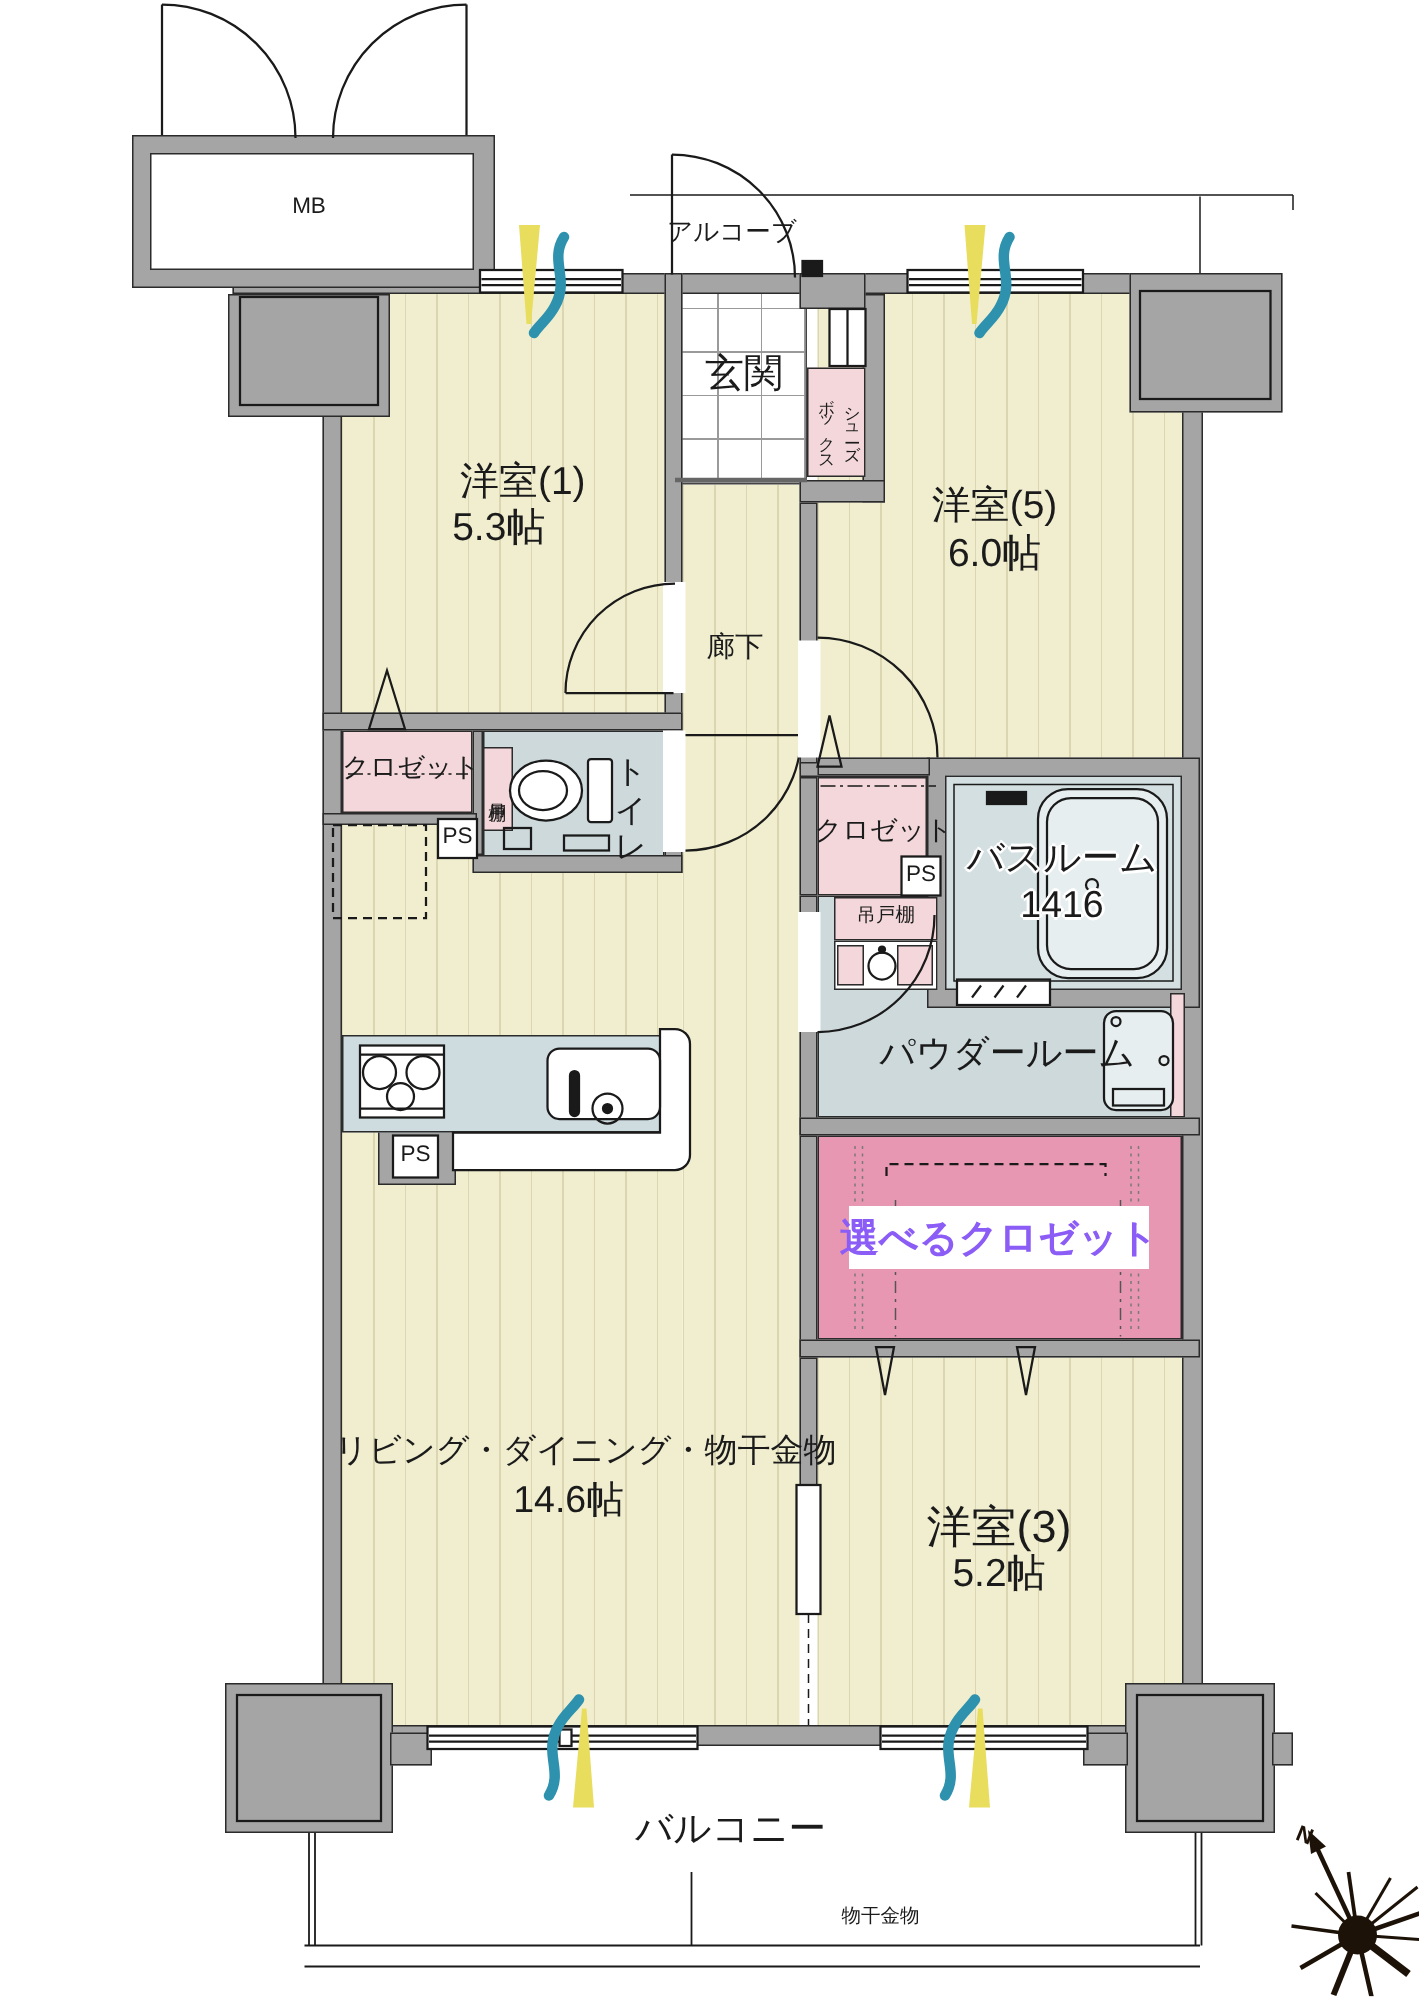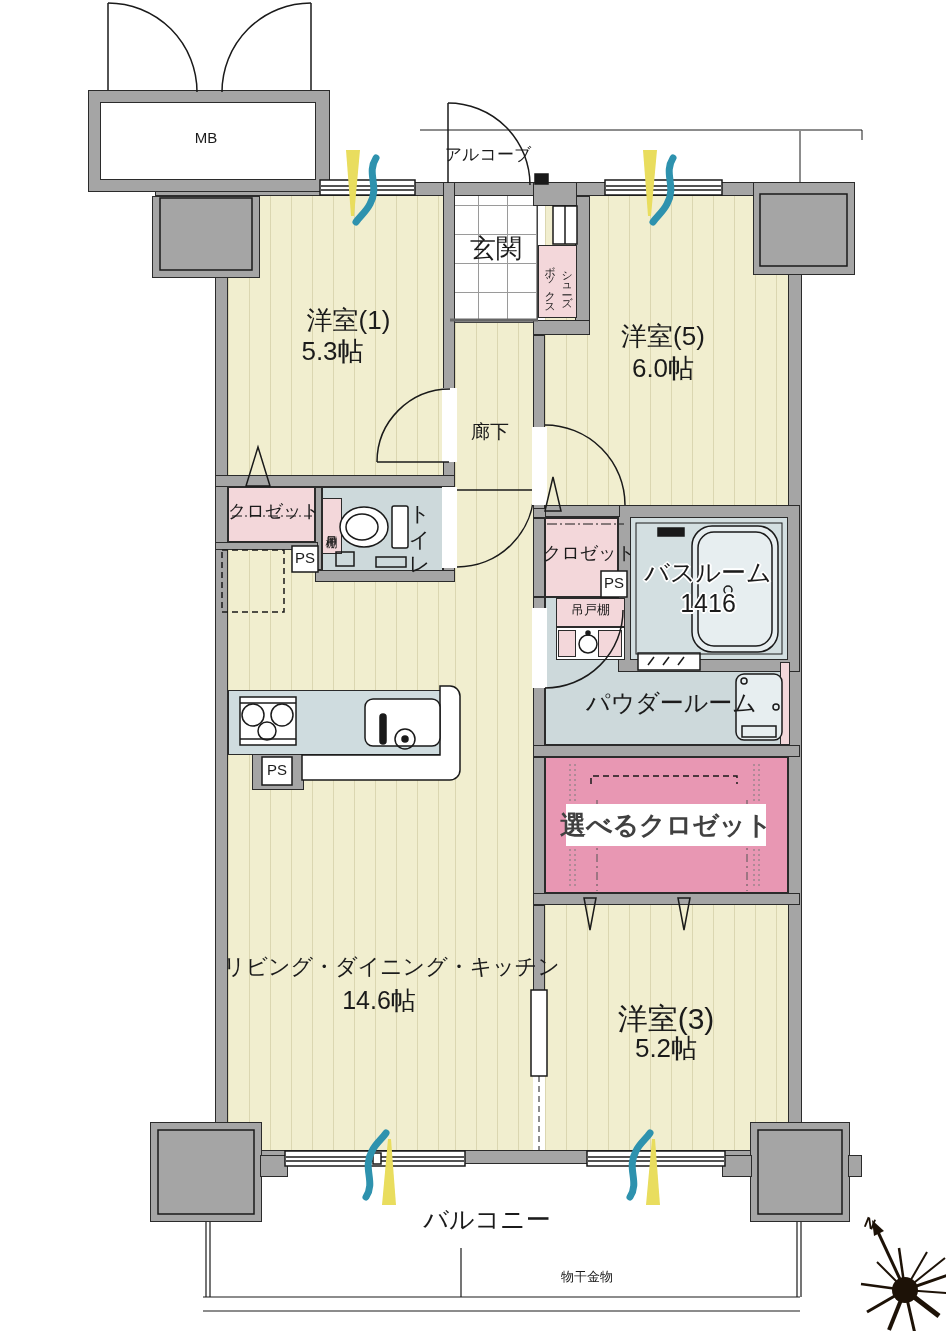--- a/index.html
+++ b/index.html
@@ -15,21 +15,21 @@
   .wet{position:absolute;background:#cdd9db;border:1px solid #2b2b2b;box-sizing:border-box;z-index:1;}
   .pinkl{position:absolute;background:#f3d7da;border:1px solid #2b2b2b;box-sizing:border-box;}
   .pinkd{position:absolute;background:#e897b3;border:1px solid #2b2b2b;box-sizing:border-box;z-index:1;}
   .fix{z-index:3;}
   .lbl{position:absolute;text-align:center;white-space:nowrap;line-height:1.12;z-index:6;}
   .vtext{writing-mode:vertical-rl;text-orientation:upright;letter-spacing:2px;}
   .halo{text-shadow:-2px 0 #fff,2px 0 #fff,0 -2px #fff,0 2px #fff,-1px -1px #fff,1px 1px #fff,-1px 1px #fff,1px -1px #fff;}
   #overlay{position:absolute;left:0;top:0;z-index:4;pointer-events:none;}
   #sel-box{position:absolute;left:566px;top:804px;width:200px;height:42px;background:#fff;z-index:5;
            display:flex;align-items:center;justify-content:center;}
-  #sel-box span{font-size:26px;font-weight:bold;color:#404040;white-space:nowrap;}
+  #sel-box span{font-size:26px;font-weight:bold;color:#8b5cf6;white-space:nowrap;}
 </style>
 </head>
 <body>
 
 <div id="plan">
 
   <div class="floor" style="left:228px;top:196px;width:227px;height:954px;"></div>
   <div class="floor" style="left:455px;top:323px;width:78px;height:827px;"></div>
   <div class="floor" style="left:545px;top:196px;width:243px;height:309px;"></div>
   <div class="floor" style="left:545px;top:905px;width:243px;height:245px;"></div>
@@ -304,20 +304,20 @@
   <div class="lbl" style="left:543px;top:543px;width:80px;font-size:18px;">クロゼット</div>
   <div class="lbl vtext" style="left:408px;top:489px;height:80px;font-size:21px;letter-spacing:2px;">トイレ</div>
   <div class="lbl vtext" style="left:324px;top:501px;height:52px;font-size:12px;letter-spacing:0;">吊戸棚</div>
   <div class="lbl" style="left:556px;top:603px;width:69px;font-size:13px;">吊戸棚</div>
   <div class="lbl" style="left:292px;top:550px;width:26px;font-size:15px;">PS</div>
   <div class="lbl" style="left:262px;top:762px;width:30px;font-size:15px;">PS</div>
   <div class="lbl" style="left:601px;top:575px;width:26px;font-size:15px;">PS</div>
   <div class="lbl halo" style="left:633px;top:558px;width:150px;font-size:25px;">バスルーム</div>
   <div class="lbl halo" style="left:633px;top:589px;width:150px;font-size:25px;">1416</div>
   <div class="lbl" style="left:551px;top:690px;width:185px;font-size:24px;margin-left:28px;">パウダールーム</div>
-  <div class="lbl" style="left:223px;top:955px;width:312px;font-size:22px;">リビング・ダイニング・キッチン</div>
+  <div class="lbl" style="left:223px;top:955px;width:312px;font-size:22px;">リビング・ダイニング・物干金物</div>
   <div class="lbl" style="left:223px;top:986px;width:312px;font-size:25px;">14.6帖</div>
   <div class="lbl" style="left:596px;top:1002px;width:140px;font-size:30px;">洋室(3)</div>
   <div class="lbl" style="left:596px;top:1034px;width:140px;font-size:26px;">5.2帖</div>
   <div class="lbl" style="left:423px;top:1206px;width:128px;font-size:25px;font-family:Liberation Serif, serif;">バルコニー</div>
   <div class="lbl" style="left:551px;top:1270px;width:72px;font-size:13px;">物干金物</div>
 
 </div>
 
 </body></html>

